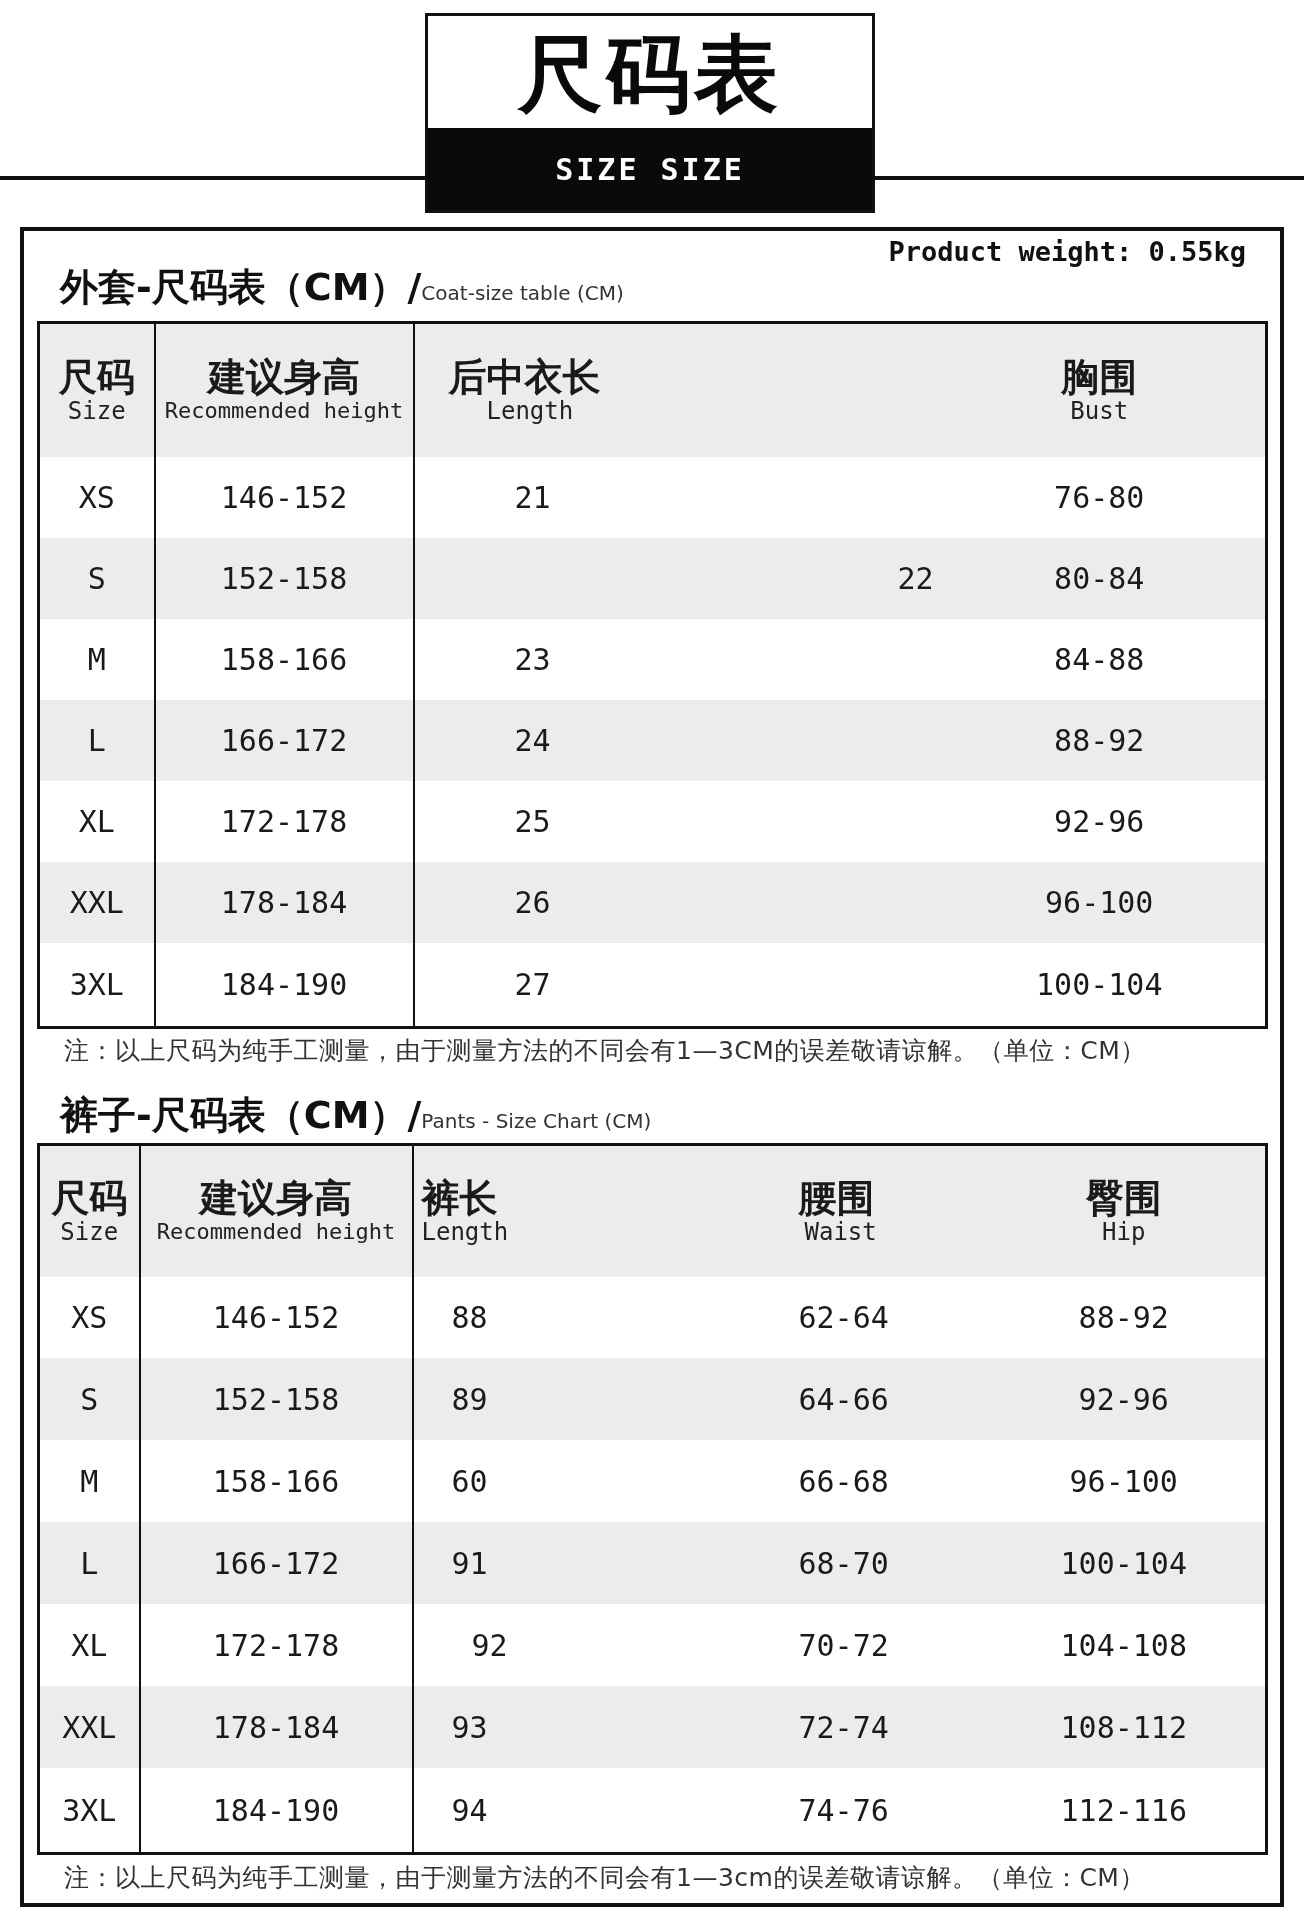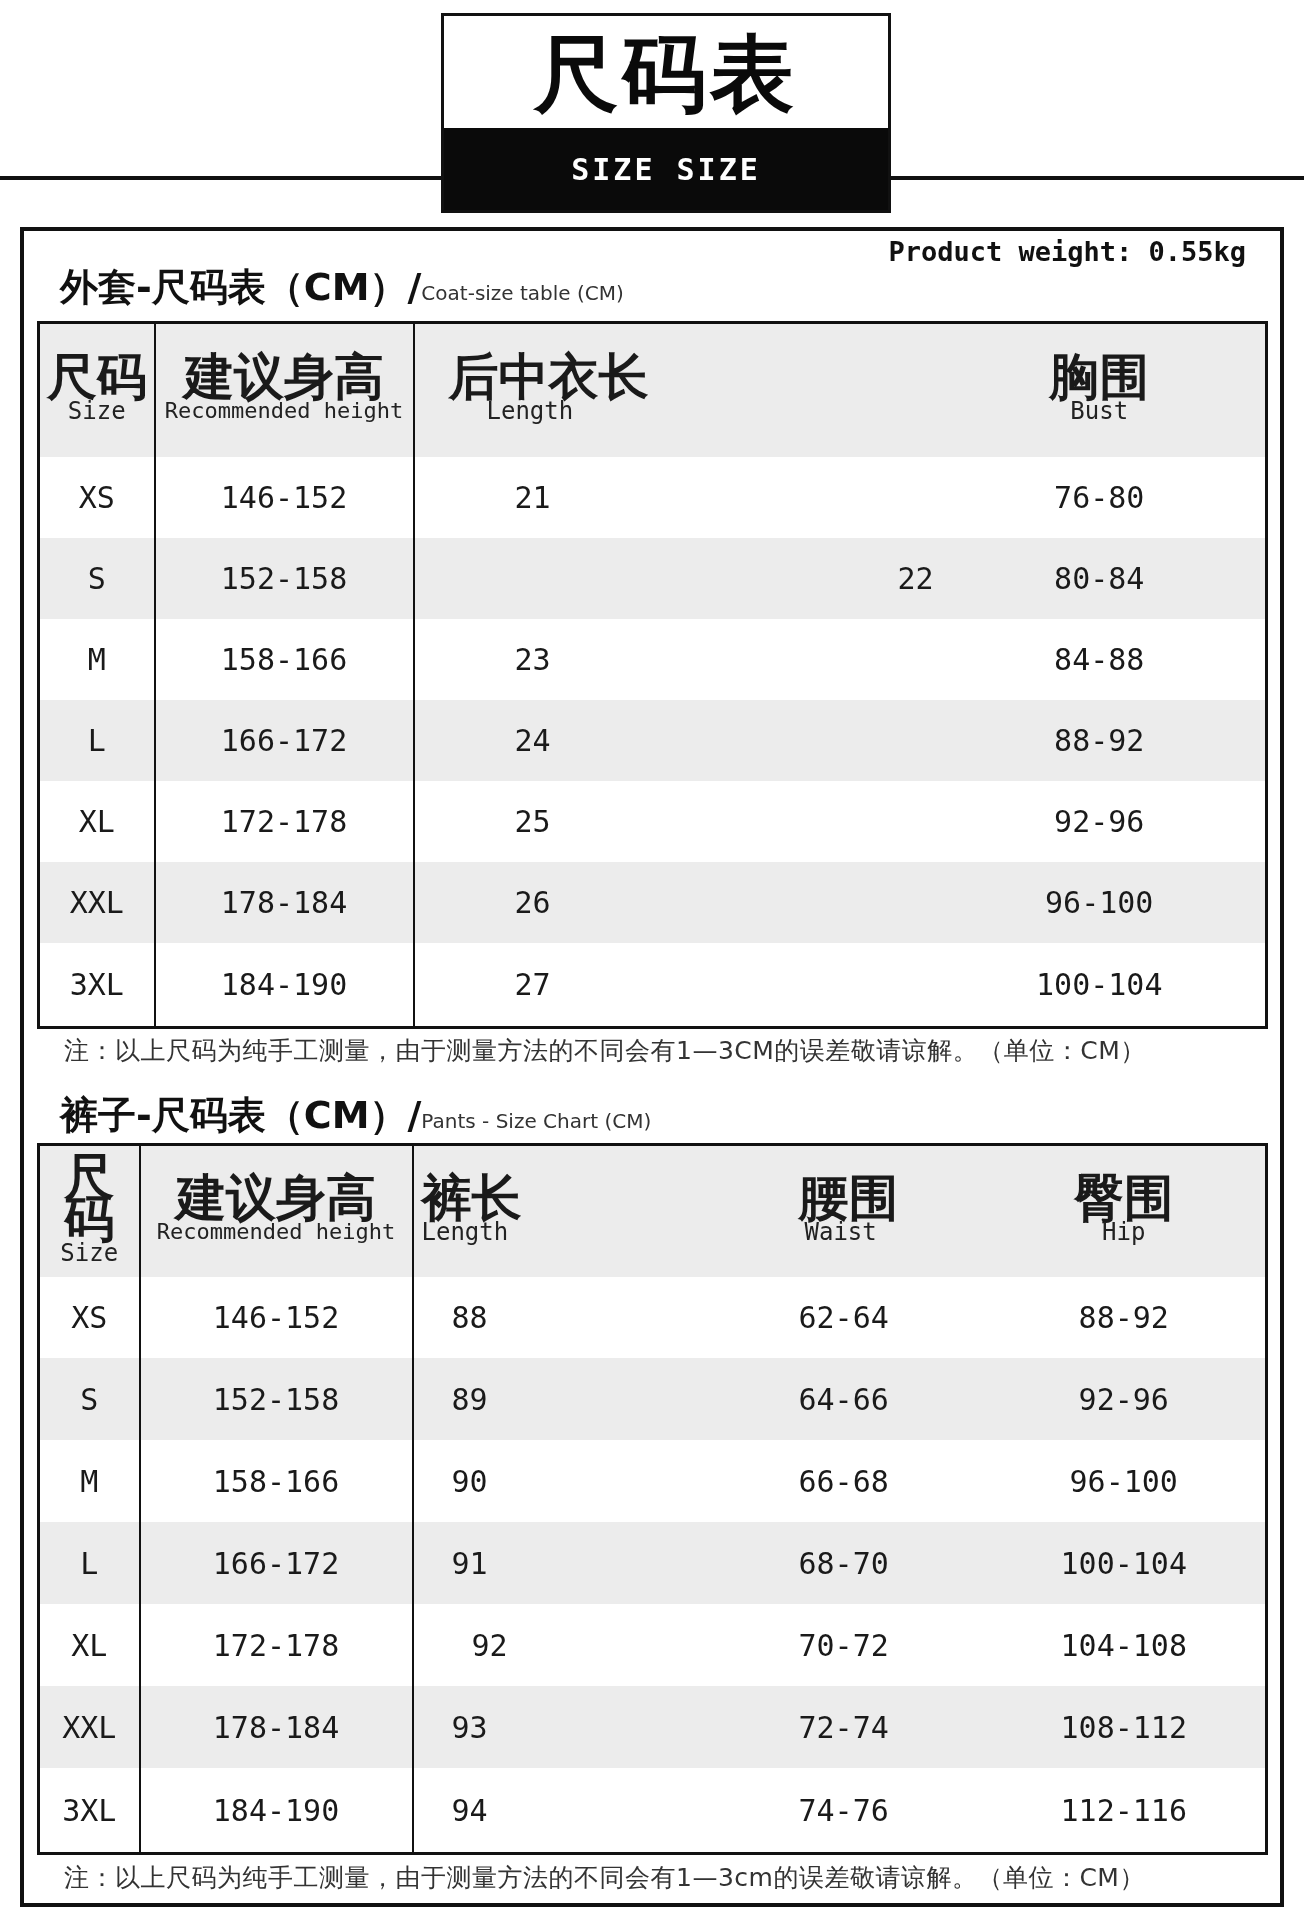--- a/index.html
+++ b/index.html
@@ -1,19 +1,19 @@
 <!DOCTYPE html>
 <html><head>
 <meta charset="utf-8">
 <style>
   html, body { margin:0; padding:0; background:#ffffff; }
   body { width:1304px; height:1920px; position:relative; overflow:hidden;
          font-family:"DejaVu Sans","Liberation Sans",sans-serif; color:#111; }
   .hline { position:absolute; left:0; width:1304px; height:4px; background:#111; top:176px; }
-  .title-box { position:absolute; left:441px; top:13px; width:450px; height:200px;
+  .title-box { position:absolute; left:425px; top:13px; width:450px; height:200px;
                border:3px solid #111; box-sizing:border-box; background:#fff; }
   .title-top { position:absolute; left:0; top:0; right:0; height:118px;
                display:flex; align-items:center; justify-content:center;
                font-size:84px; font-weight:bold; letter-spacing:4px; color:#0a0a0a; }
   .title-bottom { position:absolute; left:0; right:0; bottom:0; height:82px; background:#0a0a0a;
                   color:#fff; display:flex; align-items:center; justify-content:center;
                   font-family:"DejaVu Sans Mono","Liberation Mono",monospace; font-weight:bold;
                   font-size:30px; letter-spacing:3px; }
   .frame { position:absolute; left:20px; top:227px; width:1264px; height:1680px;
            border:4px solid #111; box-sizing:border-box; }
@@ -22,21 +22,21 @@
   .weight { position:absolute; right:58px; text-align:right; font-family:"DejaVu Sans Mono","Liberation Mono",monospace;
             font-size:27px; line-height:40px; font-weight:bold; color:#111; }
   table.size { position:absolute; left:37px; width:1228px; border-collapse:collapse;
                border:3px solid #111; table-layout:fixed; }
   table.size th { background:#ececec; font-weight:normal; vertical-align:middle; padding:0; }
   table.size td { padding:0; text-align:center; font-size:30px;
                   font-family:"DejaVu Sans Mono","Liberation Mono",monospace; color:#1a1a1a; }
   table.size tr.odd td { background:#ffffff; }
   table.size tr.even td { background:#ececec; }
   table.size .vline { border-right:2px solid #111; }
-  .hzh { display:block; font-size:50px; font-weight:bold; line-height:42px; color:#1a1a1a; }
+  .hzh { display:block; font-size:38px; font-weight:bold; line-height:42px; color:#1a1a1a; }
   .hen { display:block; font-size:24px; line-height:26px; font-family:"DejaVu Sans Mono","Liberation Mono",monospace; color:#222; }
   .note { position:absolute; left:64px; font-size:25px; color:#333; white-space:nowrap; letter-spacing:0.5px; }
 </style>
 </head>
 <body>
 
 <div class="hline"></div>
 <div class="title-box">
   <div class="title-top">尺码表</div>
   <div class="title-bottom">SIZE SIZE</div>
@@ -173,21 +173,21 @@
     <tr class="even">
       <td class="vline">S</td>
       <td class="vline">152-158</td>
       <td style="text-align:left;padding-left:38px;">89</td>
       <td style="text-align:left;padding-left:116px;">64-66</td>
       <td>92-96</td>
     </tr>
     <tr class="odd">
       <td class="vline">M</td>
       <td class="vline">158-166</td>
-      <td style="text-align:left;padding-left:38px;">90</td>
+      <td style="text-align:left;padding-left:38px;">60</td>
       <td style="text-align:left;padding-left:116px;">66-68</td>
       <td>96-100</td>
     </tr>
     <tr class="even">
       <td class="vline">L</td>
       <td class="vline">166-172</td>
       <td style="text-align:left;padding-left:38px;">91</td>
       <td style="text-align:left;padding-left:116px;">68-70</td>
       <td>100-104</td>
     </tr>

